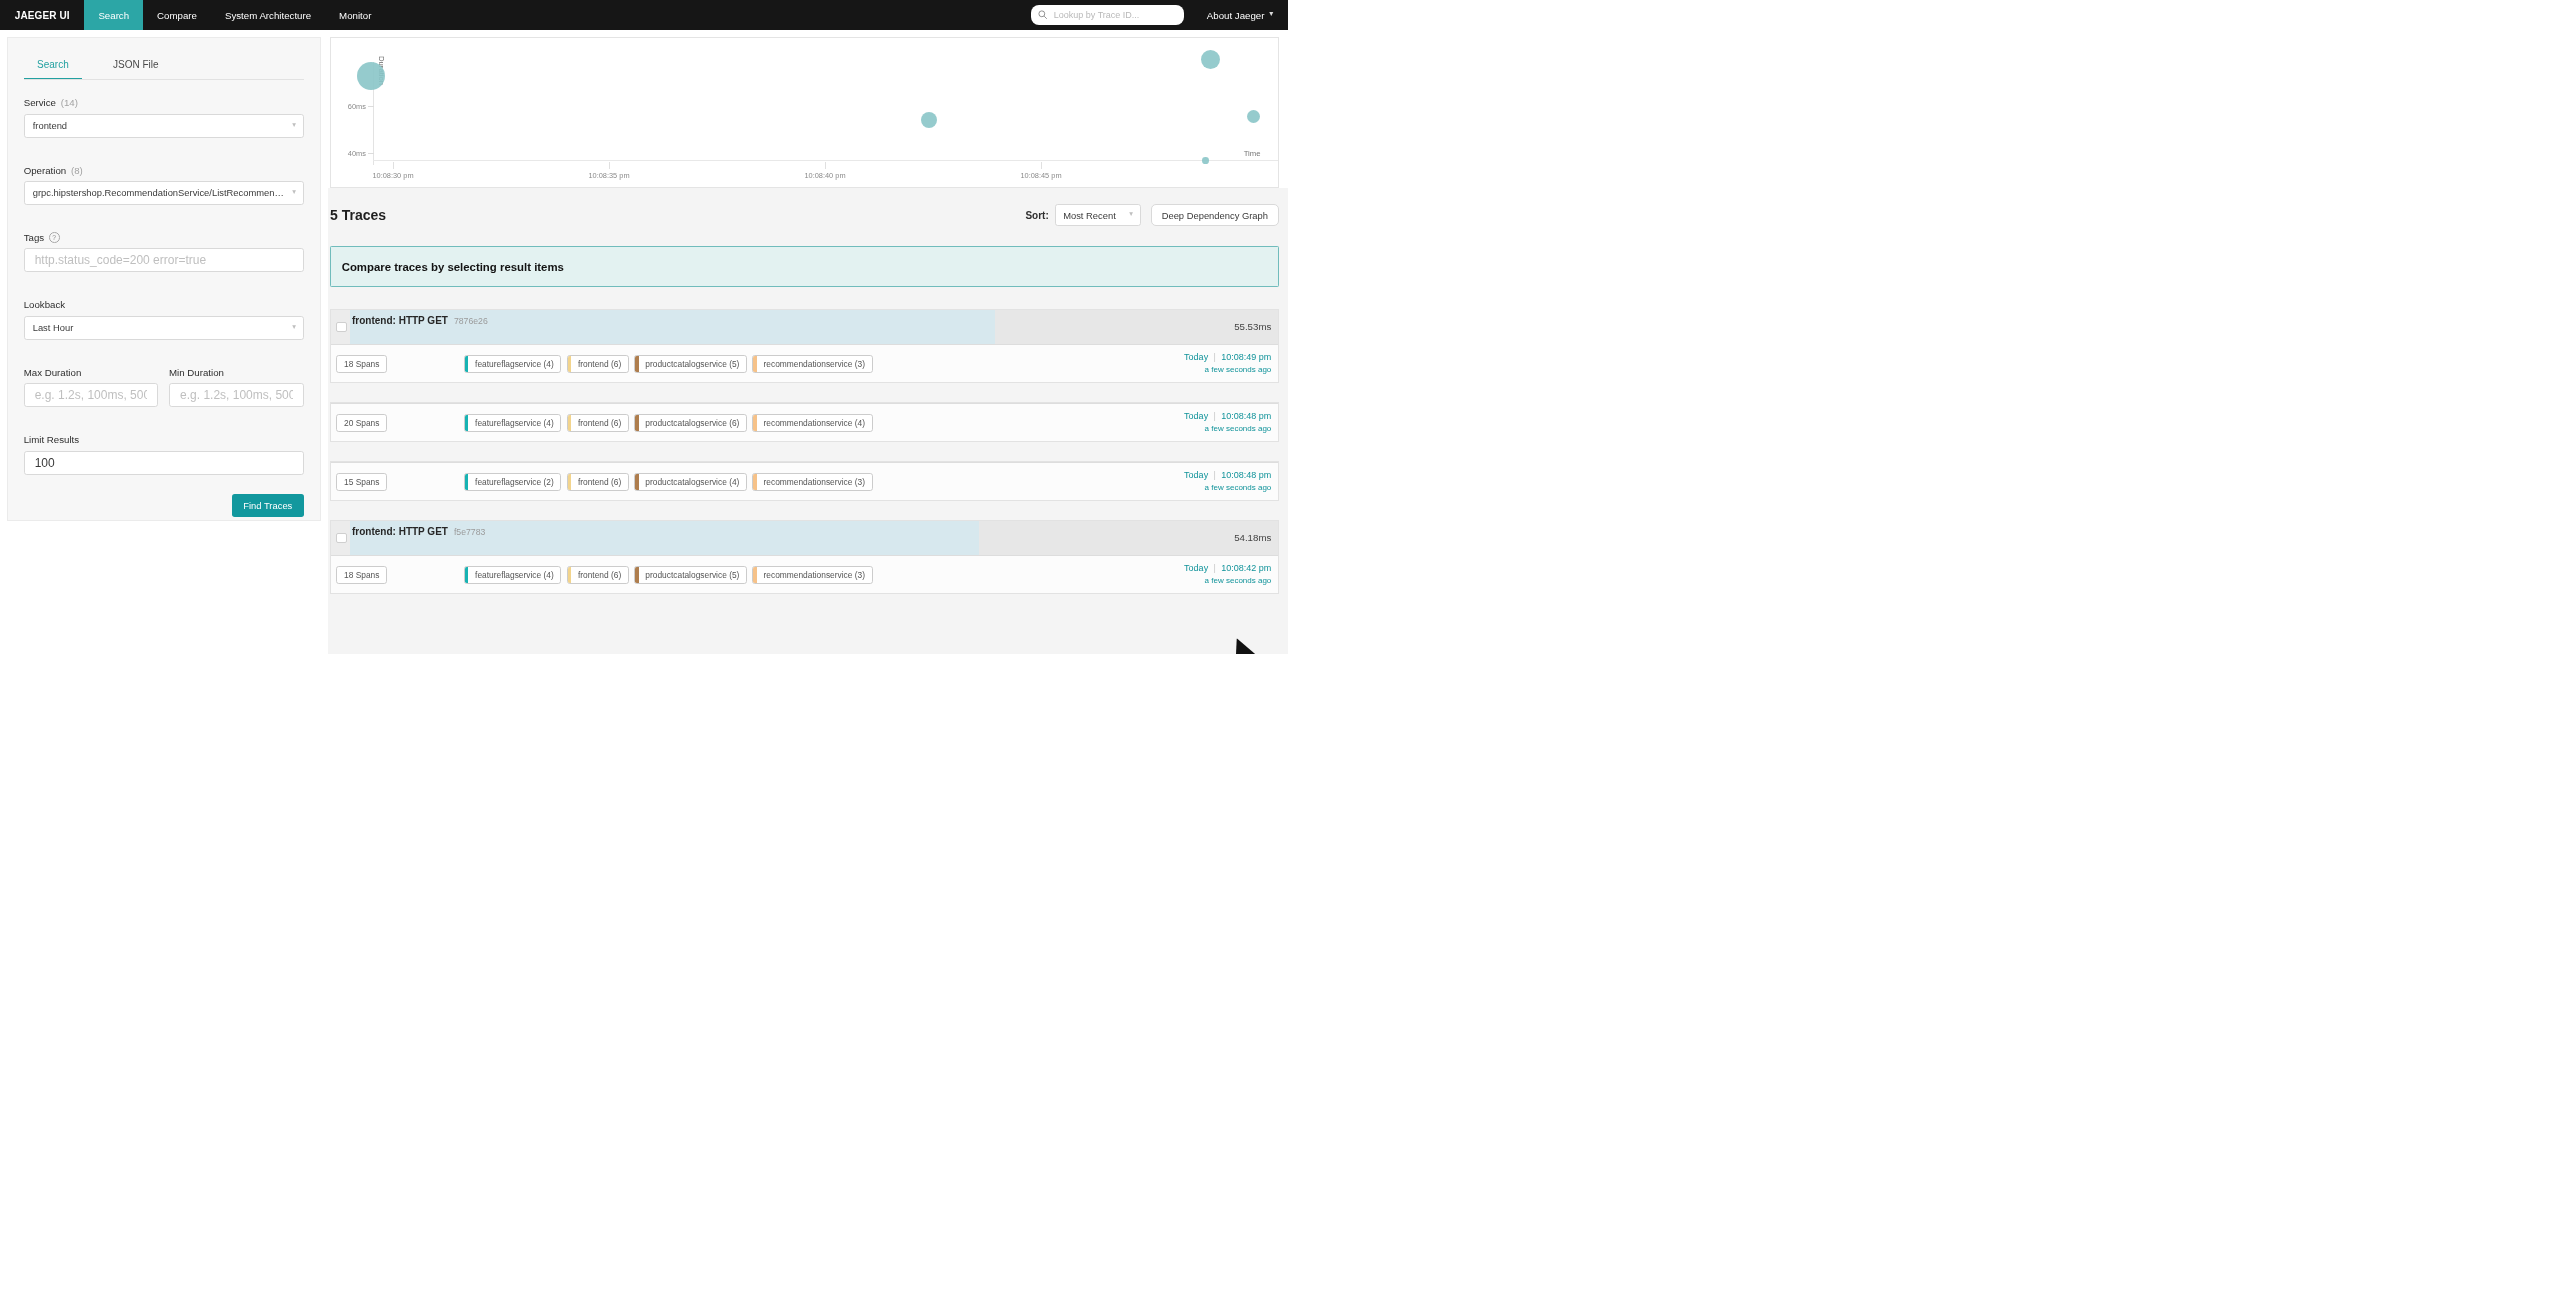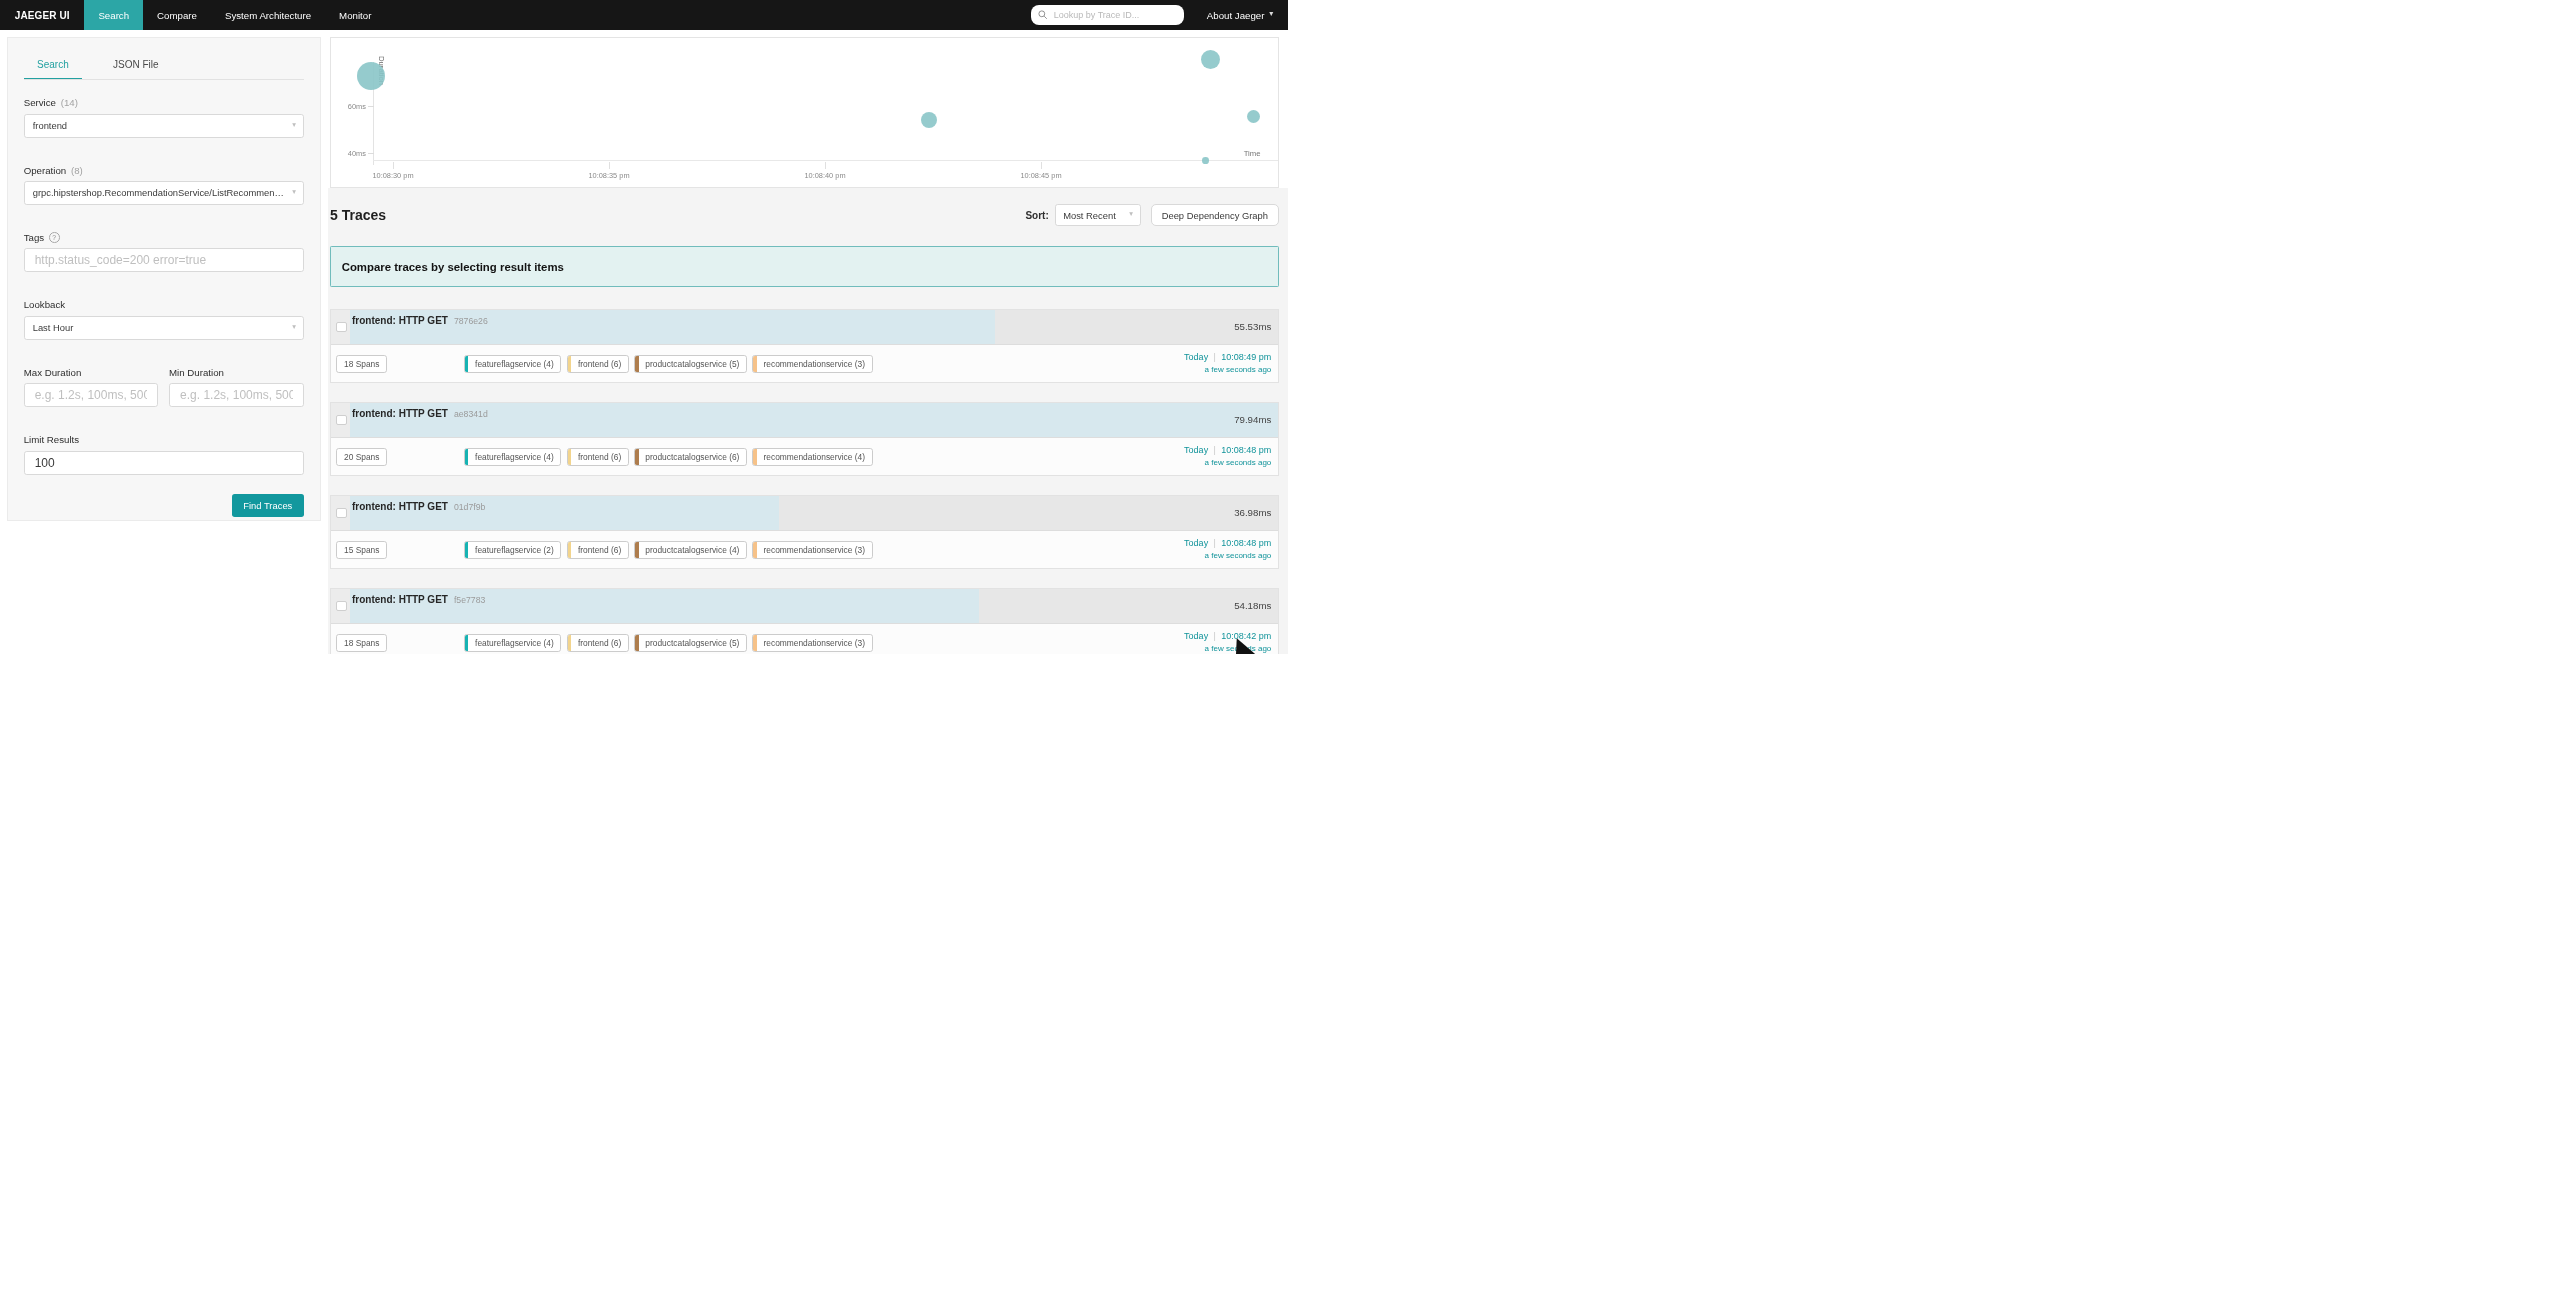--- a/index.html
+++ b/index.html
@@ -260,30 +260,20 @@
        <span class="txt">recommendationservice (3)</span>
      </div>
             </div>
       <div class="when">
         <div><span>Today</span><span class="sep">|</span><span>10:08:49 pm</span></div>
         <div class="ago">a few seconds ago</div>
       </div>
     </div>
   </div>
         <div class="card">
-    <div class="card-header">
-      <div class="bar-track">
-        <div class="bar-fill" style="width:100.00%"></div>
-      </div>
-      <div class="checkbox"></div>
-      <div class="trace-title">
-        <span>frontend: HTTP GET</span><span class="tid">ae8341d</span>
-      </div>
-      <div class="dur">79.94ms</div>
-    </div>
     <div class="card-body">
       <div class="pill spans-pill">
         <span class="txt">20 Spans</span>
       </div>
       <div class="pills">
               <div class="pill">
        <span class="stripe" style="background:#17b3b3"></span>
        <span class="txt">featureflagservice (4)</span>
      </div>
               <div class="pill">
@@ -299,30 +289,20 @@
        <span class="txt">recommendationservice (4)</span>
      </div>
             </div>
       <div class="when">
         <div><span>Today</span><span class="sep">|</span><span>10:08:48 pm</span></div>
         <div class="ago">a few seconds ago</div>
       </div>
     </div>
   </div>
         <div class="card">
-    <div class="card-header">
-      <div class="bar-track">
-        <div class="bar-fill" style="width:46.26%"></div>
-      </div>
-      <div class="checkbox"></div>
-      <div class="trace-title">
-        <span>frontend: HTTP GET</span><span class="tid">01d7f9b</span>
-      </div>
-      <div class="dur">36.98ms</div>
-    </div>
     <div class="card-body">
       <div class="pill spans-pill">
         <span class="txt">15 Spans</span>
       </div>
       <div class="pills">
               <div class="pill">
        <span class="stripe" style="background:#17b3b3"></span>
        <span class="txt">featureflagservice (2)</span>
      </div>
               <div class="pill">

